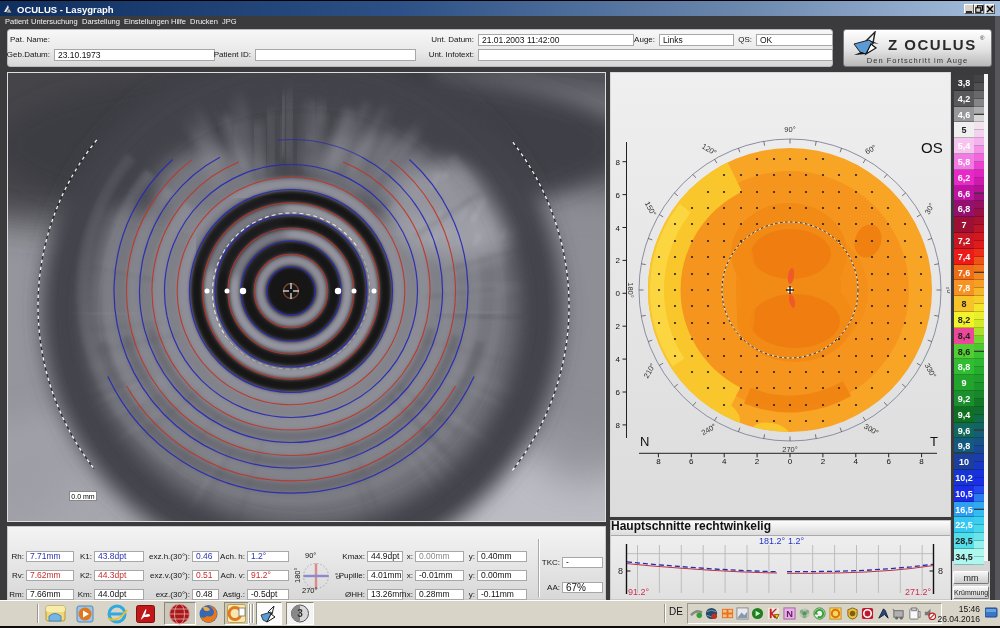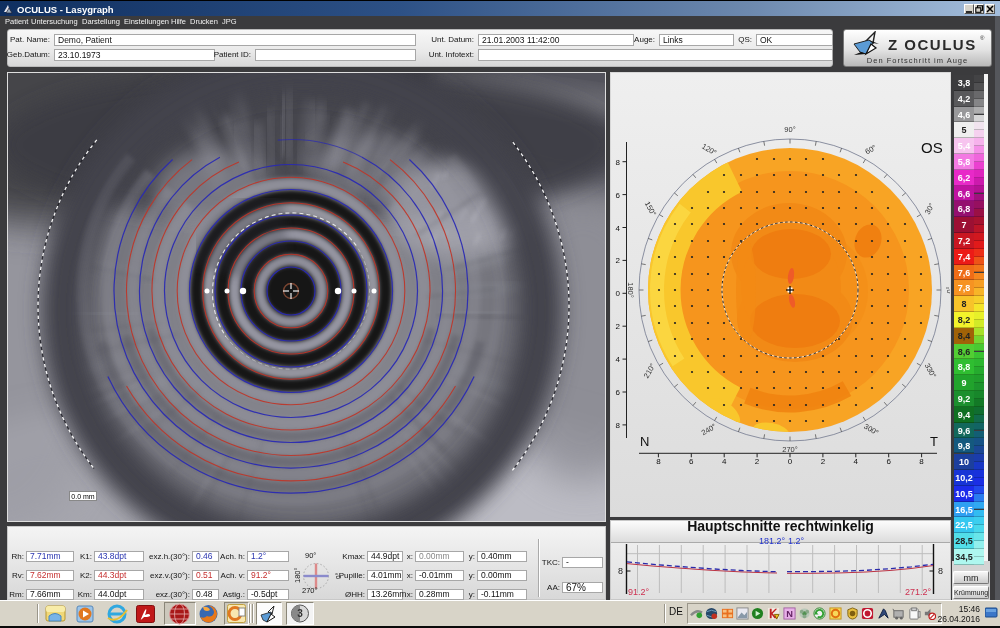--- a/index.html
+++ b/index.html
@@ -50,21 +50,20 @@
 <span style="left:31px">Untersuchung</span>
 <span style="left:82px">Darstellung</span>
 <span style="left:124px">Einstellungen</span>
 <span style="left:171px">Hilfe</span>
 <span style="left:190px">Drucken</span>
 <span style="left:222px">JPG</span>
 </div>
 <div class="ab" style="left:7px;top:29px;width:826px;height:38px;
 background:linear-gradient(#f7f7f7,#e9e9e9 60%,#d7d7d7);border-radius:3px;border:1px solid #bbb">
 <span class="lblr" style="left:-48px;top:5px">Pat. Name:</span>
-<div class="field" style="left:46px;top:4px;width:362px">Demo, Patient</div>
 <span class="lblr" style="left:-48px;top:20px">Geb.Datum:</span>
 <div class="field" style="left:46px;top:19px;width:161px">23.10.1973</div>
 <span class="lblr" style="left:153px;top:20px">Patient ID:</span>
 <div class="field" style="left:247px;top:19px;width:161px"></div>
 <span class="lblr" style="left:376px;top:5px">Unt. Datum:</span>
 <div class="field" style="left:470px;top:4px;width:156px">21.01.2003 11:42:00</div>
 <span class="lblr" style="left:557px;top:5px">Auge:</span>
 <div class="field" style="left:651px;top:4px;width:75px">Links</div>
 <span class="lblr" style="left:654px;top:5px">QS:</span>
 <div class="field" style="left:748px;top:4px;width:77px">OK</div>
@@ -607,21 +606,21 @@
 <div class="sub" style="top:200.50px;height:7.90px;background:#f4871f;border-bottom:1px solid rgba(0,0,0,0.2)"></div>
 <div class="cell" style="top:208.4px;height:15.8px;background:#f69322;color:#fff;line-height:16px;border-bottom:1px solid rgba(0,0,0,0.25)">7,8</div>
 <div class="sub" style="top:208.4px;height:7.90px;background:#f69f24;border-bottom:1px solid rgba(0,0,0,0.2)"></div>
 <div class="sub" style="top:216.30px;height:7.90px;background:#f7b528;border-bottom:1px solid rgba(0,0,0,0.2)"></div>
 <div class="cell" style="top:224.2px;height:15.8px;background:#f7c32a;color:#222;line-height:16px;border-bottom:1px solid rgba(0,0,0,0.25)">8</div>
 <div class="sub" style="top:224.2px;height:7.90px;background:#f6cf2a;border-bottom:1px solid rgba(0,0,0,0.2)"></div>
 <div class="sub" style="top:232.10px;height:7.90px;background:#f4e52b;border-bottom:1px solid rgba(0,0,0,0.2)"></div>
 <div class="cell" style="top:240.0px;height:15.8px;background:#f3f32b;color:#222;line-height:16px;border-bottom:1px solid rgba(0,0,0,0.25)">8,2</div>
 <div class="sub" style="top:240.0px;height:7.90px;background:#e7f02a;border-bottom:1px solid rgba(0,0,0,0.2)"></div>
 <div class="sub" style="top:247.90px;height:7.90px;background:#d1eb28;border-bottom:1px solid rgba(0,0,0,0.2)"></div>
-<div class="cell" style="top:255.8px;height:23px;background:#a16207;color:#222;line-height:16px;border-bottom:1px solid rgba(0,0,0,0.25)">8,4</div>
+<div class="cell" style="top:255.8px;height:23px;background:#ec4899;color:#222;line-height:16px;border-bottom:1px solid rgba(0,0,0,0.25)">8,4</div>
 <div class="sub" style="top:255.8px;height:7.90px;background:#a7e12a;border-bottom:1px solid rgba(0,0,0,0.2)"></div>
 <div class="sub" style="top:263.70px;height:7.90px;background:#74d52f;border-bottom:1px solid rgba(0,0,0,0.2)"></div>
 <div class="cell" style="top:271.6px;height:15.8px;background:#52cd33;color:#222;line-height:16px;border-bottom:1px solid rgba(0,0,0,0.25)">8,6</div>
 <div class="sub" style="top:271.6px;height:7.90px;background:#49c932;border-bottom:1px solid rgba(0,0,0,0.2)"></div>
 <div class="sub" style="top:279.50px;height:7.90px;background:#3ac232;border-bottom:1px solid rgba(0,0,0,0.2)"></div>
 <div class="cell" style="top:287.4px;height:15.8px;background:#2fbe31;color:#fff;line-height:16px;border-bottom:1px solid rgba(0,0,0,0.25)">8,8</div>
 <div class="sub" style="top:287.4px;height:7.90px;background:#2cb730;border-bottom:1px solid rgba(0,0,0,0.2)"></div>
 <div class="sub" style="top:295.30px;height:7.90px;background:#25ab2e;border-bottom:1px solid rgba(0,0,0,0.2)"></div>
 <div class="cell" style="top:303.2px;height:15.8px;background:#21a32c;color:#fff;line-height:16px;border-bottom:1px solid rgba(0,0,0,0.25)">9</div>
 <div class="sub" style="top:303.2px;height:7.90px;background:#209e2c;border-bottom:1px solid rgba(0,0,0,0.2)"></div>
@@ -716,21 +715,21 @@
 <div class="lbl" style="left:285px;top:56px;font-size:7.5px;transform:rotate(-90deg);transform-origin:0 0">180°</div>
 <div class="lbl" style="left:327px;top:52px;font-size:6.5px;transform:rotate(-90deg);transform-origin:0 0">0°</div>
 <div class="ab" style="left:530px;top:12px;width:2px;height:58px;border-left:1px solid #aaa;border-right:1px solid #fff"></div>
 <div class="lbl" style="left:462px;top:31px;width:90px;text-align:right">TKC:</div>
 <div class="field" style="left:554px;top:30px;width:41px;height:11px;font-size:8.5px;line-height:9px;color:#111">-</div>
 <div class="lbl" style="left:462px;top:56px;width:90px;text-align:right">AA:</div>
 <div class="field" style="left:554px;top:55px;width:41px;height:11px;font-size:10px;line-height:9px;color:#111">67%</div>
 </div>
 <div class="ab" style="left:610px;top:520px;width:341px;height:80px;
 background:linear-gradient(#f2f2f2,#e0e0e0);border:1px solid #c8c8c8">
-<div class="ab" style="left:0;top:0;width:339px;height:22px;background:linear-gradient(#fcfcfc,#dcdcdc);border-bottom:1px solid #aaa;text-align:center;font-size:14px;font-weight:bold;line-height:10px;color:#111">Hauptschnitte rechtwinkelig</div>
+<div class="ab" style="left:0;top:0;width:339px;height:15px;background:linear-gradient(#fcfcfc,#dcdcdc);border-bottom:1px solid #aaa;font-size:12px;font-weight:bold;line-height:10px;color:#111">Hauptschnitte rechtwinkelig</div>
 <svg class="ab" style="left:0;top:0" width="339" height="78" viewBox="0 0 339 78">
 <line x1="26.5" y1="24" x2="26.5" y2="72" stroke="#bdbdbd" stroke-width="1"></line>
       <line x1="48.4" y1="24" x2="48.4" y2="72" stroke="#bdbdbd" stroke-width="1"></line>
       <line x1="70.3" y1="24" x2="70.3" y2="72" stroke="#bdbdbd" stroke-width="1"></line>
       <line x1="92.2" y1="24" x2="92.2" y2="72" stroke="#bdbdbd" stroke-width="1"></line>
       <line x1="114.1" y1="24" x2="114.1" y2="72" stroke="#bdbdbd" stroke-width="1"></line>
       <line x1="136.0" y1="24" x2="136.0" y2="72" stroke="#bdbdbd" stroke-width="1"></line>
       <line x1="157.9" y1="24" x2="157.9" y2="72" stroke="#bdbdbd" stroke-width="1"></line>
       <line x1="179.8" y1="24" x2="179.8" y2="72" stroke="#bdbdbd" stroke-width="1"></line>
       <line x1="201.7" y1="24" x2="201.7" y2="72" stroke="#bdbdbd" stroke-width="1"></line>

